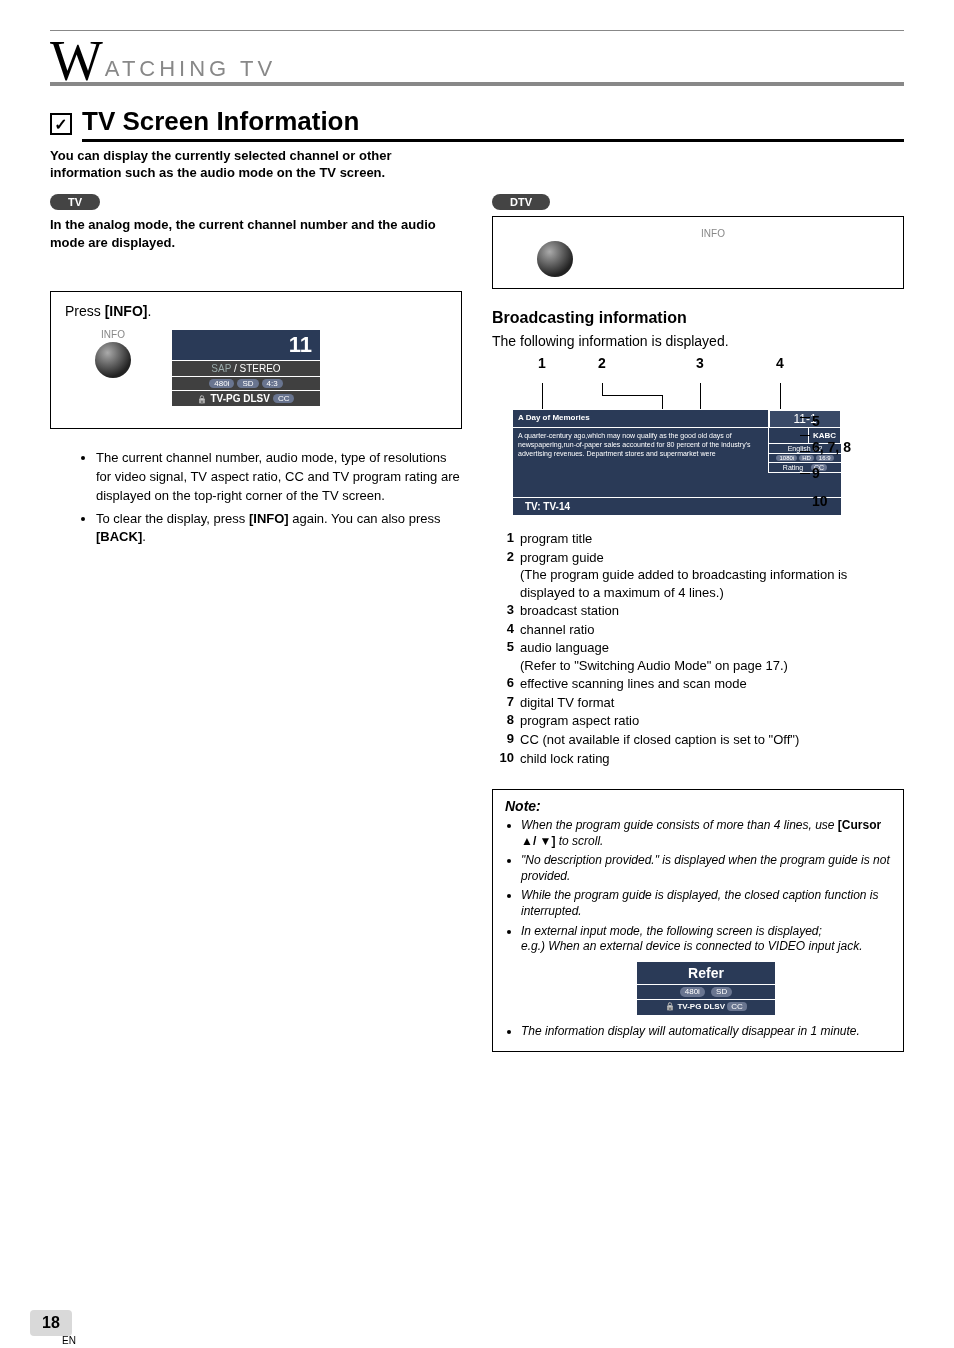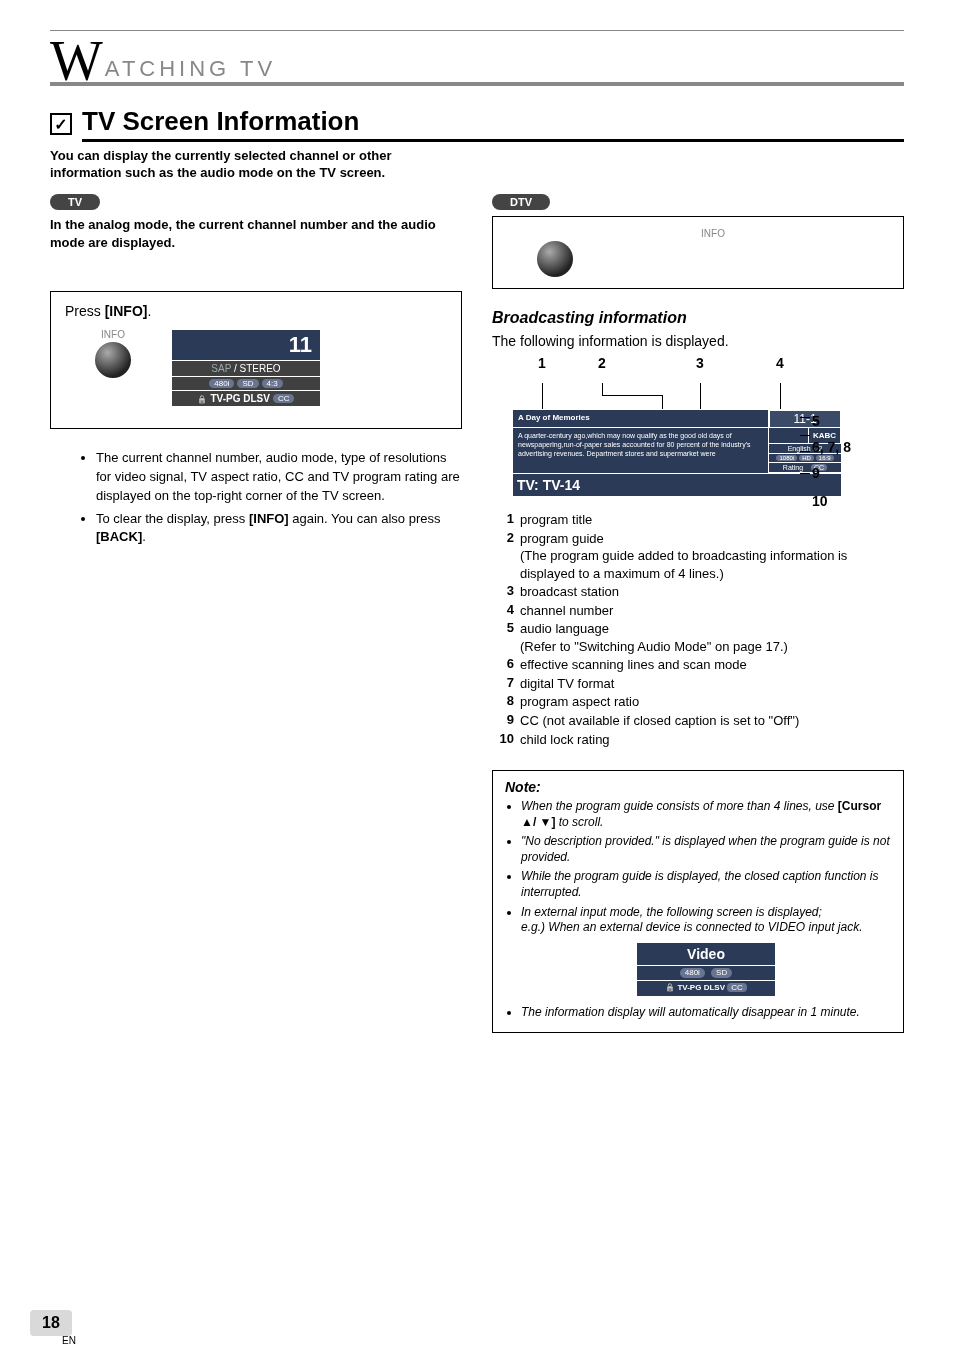--- a/index.html
+++ b/index.html
@@ -139,21 +139,20 @@
   }
   .osd-analog .rating-row { display: flex; gap: 3px; justify-content: center; align-items: center; }
   .lock-icon::before { content: "🔒"; font-size: 8px; filter: grayscale(1); }
   .bullets {
     font-size: 13px;
     line-height: 1.45;
     margin-left: 30px;
   }
   .bullets li { margin-bottom: 4px; list-style: disc; margin-left: 16px; }
   .sub-h {
-    font-style: italic;
     font-weight: bold;
     font-size: 16px;
     margin-top: 10px;
     margin-bottom: 6px;
   }
   .follow-line { font-size: 14px; margin-bottom: 6px; }
   .dtv-diagram {
     position: relative;
     width: 330px;
     margin-left: 20px;
@@ -200,21 +199,21 @@
   }
   .dtv-osd .guide {
     grid-column:1; grid-row: 2 / span 4; padding: 3px 5px; line-height:1.3; border-right:1px solid #fff; font-size:7px;
   }
   .dtv-osd .side {
     text-align:center; border-bottom:1px solid #fff; padding:1px 2px; font-size:7px;
   }
   .dtv-osd .side .sm { display:flex; gap:2px; justify-content:center; }
   .dtv-osd .side .sm span { background:#697590; border-radius:5px; padding:0 3px; font-size:6px; }
   .dtv-osd .tvr {
-    grid-column: 1 / span 2; padding: 3px 4px; border-top: 1px solid #fff; font-size: 14px; font-weight: bold;
+    grid-column: 1 / span 2; padding: 3px 12px; border-top: 1px solid #fff; font-size: 10px; font-weight: bold; margin-top: 24px;
   }
   .callout-right {
     position: absolute;
     left: 300px; top: 54px;
     font-size: 14px; font-weight: bold;
   }
   .callout-right div { margin-bottom: 18px; white-space: nowrap; }
   .cr-line { position:absolute; background:#000; }
   ol.defs {
     font-size: 13px;
@@ -388,21 +387,21 @@
       <li>
           <span class="n">2</span>
           <span class="t">program guide<br>(The program guide added to broadcasting information is displayed to a maximum of 4 lines.)</span>
         </li>
       <li>
           <span class="n">3</span>
           <span class="t">broadcast station</span>
         </li>
       <li>
           <span class="n">4</span>
-          <span class="t">channel number</span>
+          <span class="t">channel ratio</span>
         </li>
       <li>
           <span class="n">5</span>
           <span class="t">audio language<br>(Refer to "Switching Audio Mode" on page 17.)</span>
         </li>
       <li>
           <span class="n">6</span>
           <span class="t">effective scanning lines and scan mode</span>
         </li>
       <li>
@@ -424,21 +423,21 @@
     </ol>
 
     <div class="note-box">
       <div class="note-h">Note:</div>
       <ul>
         <li>When the program guide consists of more than 4 lines, use <b>[Cursor ▲/ ▼]</b> to scroll.</li>
         <li>"No description provided." is displayed when the program guide is not provided.</li>
         <li>While the program guide is displayed, the closed caption function is interrupted.</li>
         <li>In external input mode, the following screen is displayed;<br>e.g.) When an external device is connected to VIDEO input jack.
           <div class="ext-osd">
-            <div class="vh">Video</div>
+            <div class="vh">Refer</div>
             <div class="r2">
               <span class="b">480i</span>
               <span class="b">SD</span>
             </div>
             <div class="r3">
               <span class="lock-icon"></span>
               <b>TV-PG DLSV</b>
               <span class="b" style="background:#697590;border-radius:4px;padding:0 4px;">CC</span>
             </div>
           </div>

